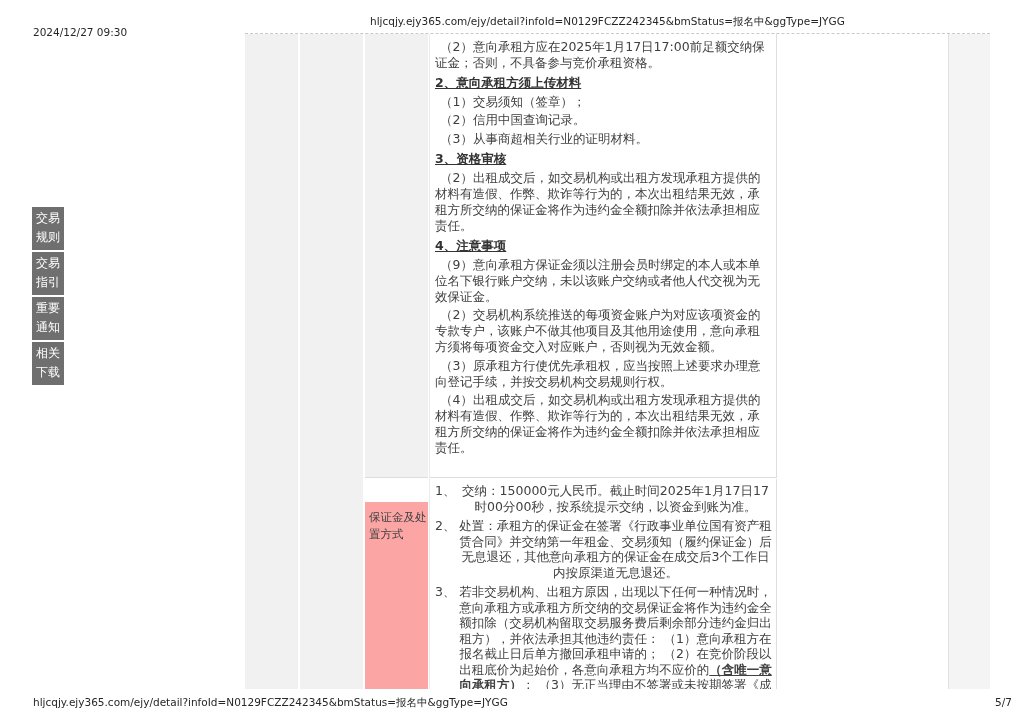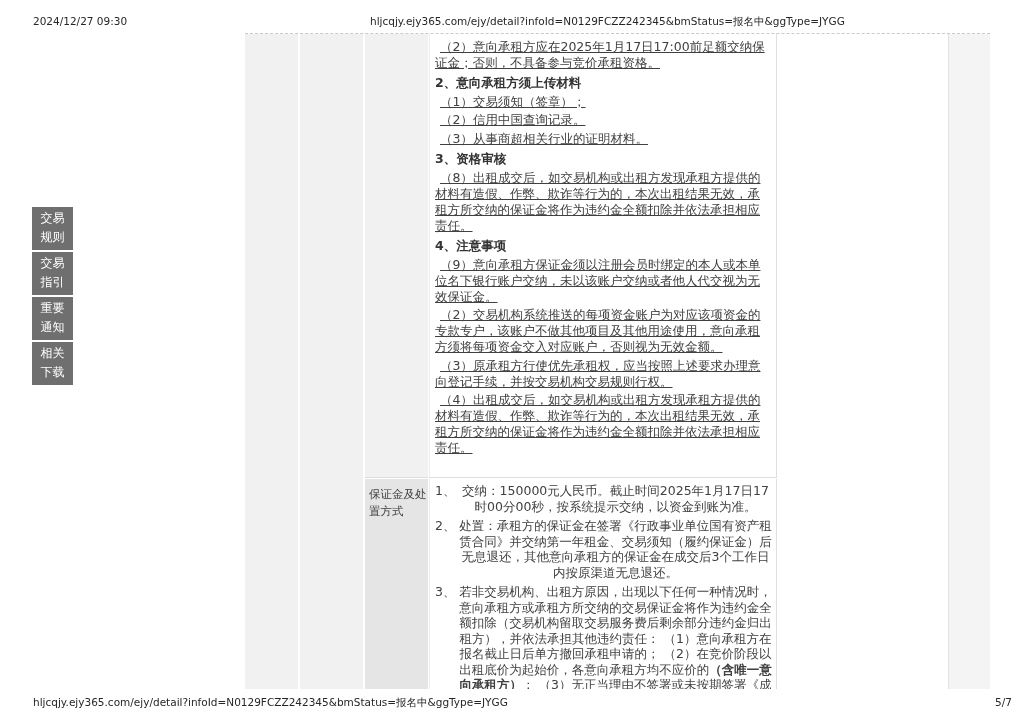--- a/index.html
+++ b/index.html
@@ -4,56 +4,56 @@
 <style>
   * { margin:0; padding:0; box-sizing:border-box; }
   html,body { width:1024px; height:723px; background:#ffffff; overflow:hidden;
               font-family:"DejaVu Sans","Liberation Sans",sans-serif; }
 
   
   .ph-text { position:absolute; font-size:10.5px; color:#262626; white-space:nowrap; }
 
   
   #sidebar-tabs { position:absolute; left:32px; top:207px; width:30px; }
-  .tab { background:#6f6f6f; color:#ffffff; width:41px; height:43px; margin-bottom:2px;
+  .tab { background:#6f6f6f; color:#ffffff; width:32px; height:43px; margin-bottom:2px;
          font-size:12px; line-height:19px; text-align:center; padding-top:2px; cursor:pointer; }
 
   
   #table-area { position:absolute; left:245px; top:33px; width:745px; height:656px;
                 border-top:1px dashed #c9c9c9; }
   .graycol { position:absolute; top:0; bottom:0; background:#f1f1f1; }
   #col-a { left:0;  width:53px; }
   #col-b { left:55px; width:63px; }
   #col-c-top { position:absolute; left:120px; width:63px; top:0; height:444px;
                background:#f1f1f1; border-bottom:1px solid #dddddd; }
-  #deposit-label-cell { position:absolute; left:120px; width:63px; top:445px; bottom:0;
-               background:#e5e5e5; padding:7px 1px 0 4px; font-size:11.5px; line-height:17px;
+  #deposit-label-cell { position:absolute; left:120px; width:63px; top:468px; bottom:0;
+               background:#fca5a5; padding:7px 1px 0 4px; font-size:11.5px; line-height:17px;
                color:#404040; }
   #notice-cell { position:absolute; left:184px; width:348px; top:0; height:444px;
                background:#ffffff; border-right:1px solid #dedede; border-left:1px solid #ececec;
                border-bottom:1px solid #dddddd; padding:2px 6px 0 5px; overflow:hidden; }
   #deposit-cell { position:absolute; left:184px; width:348px; top:445px; bottom:0;
                background:#ffffff; border-right:1px solid #dedede; border-left:1px solid #ececec;
                padding:4px 4px 0 5px; overflow:hidden; }
   #right-strip { position:absolute; left:703px; width:42px; top:0; bottom:0;
                background:#f4f4f4; border-left:1px solid #e2e2e2; }
 
   
   .blk { font-size:12.5px; line-height:16px; color:#404040; margin:2px 0 3px; }
-  .blk.para { text-indent:5px; margin:2.5px 0;text-decoration:underline; }
+  .blk.para { text-indent:5px; margin:2.5px 0; }
   .blk.heading { font-weight:bold; color:#333333; margin:4px 0 3px; }
   .li { display:flex; font-size:12.5px; line-height:15.5px; color:#404040; margin-bottom:4px; }
   .li .num { flex:none; width:24px; }
   .li .li-text { flex:1;text-align:center; }
-  .b { font-weight:bold; }
+  .b { font-weight:bold;text-decoration:underline; }
 </style>
 </head>
 <body>
 
-<div class="ph-text" style="left:33px; top:15px;">2024/12/27 09:30</div>
+<div class="ph-text" style="left:33px; top:26px;">2024/12/27 09:30</div>
 <div class="ph-text" style="left:370px; top:15px;">hljcqjy.ejy365.com/ejy/detail?infoId=N0129FCZZ242345&amp;bmStatus=报名中&amp;ggType=JYGG</div>
 
 <div id="sidebar-tabs">
     <div class="tab">
       <div>交易</div>
       <div>规则</div>
     </div>
     <div class="tab">
       <div>交易</div>
       <div>指引</div>
@@ -73,21 +73,21 @@
   <div id="col-b" class="graycol"></div>
   <div id="col-c-top"></div>
   <div id="deposit-label-cell">保证金及处置方式</div>
   <div id="notice-cell">
       <div class="blk para"><span>（2）意向承租方应在2025年1月17日17:00前足额交纳保证金；否则，不具备参与竞价承租资格。</span></div>
       <div class="blk heading"><span class="b">2、意向承租方须上传材料</span></div>
       <div class="blk para"><span>（1）交易须知（签章）；</span></div>
       <div class="blk para"><span>（2）信用中国查询记录。</span></div>
       <div class="blk para"><span>（3）从事商超相关行业的证明材料。</span></div>
       <div class="blk heading"><span class="b">3、资格审核</span></div>
-      <div class="blk para"><span>（8）出租成交后，如交易机构或出租方发现承租方提供的材料有造假、作弊、欺诈等行为的，本次出租结果无效，承租方所交纳的保证金将作为违约金全额扣除并依法承担相应责任。</span></div>
+      <div class="blk para"><span>（2）出租成交后，如交易机构或出租方发现承租方提供的材料有造假、作弊、欺诈等行为的，本次出租结果无效，承租方所交纳的保证金将作为违约金全额扣除并依法承担相应责任。</span></div>
       <div class="blk heading"><span class="b">4、注意事项</span></div>
       <div class="blk para"><span>（9）意向承租方保证金须以注册会员时绑定的本人或本单位名下银行账户交纳，未以该账户交纳或者他人代交视为无效保证金。</span></div>
       <div class="blk para"><span>（2）交易机构系统推送的每项资金账户为对应该项资金的专款专户，该账户不做其他项目及其他用途使用，意向承租方须将每项资金交入对应账户，否则视为无效金额。</span></div>
       <div class="blk para"><span>（3）原承租方行使优先承租权，应当按照上述要求办理意向登记手续，并按交易机构交易规则行权。</span></div>
       <div class="blk para"><span>（4）出租成交后，如交易机构或出租方发现承租方提供的材料有造假、作弊、欺诈等行为的，本次出租结果无效，承租方所交纳的保证金将作为违约金全额扣除并依法承担相应责任。</span></div>
     </div>
   <div id="deposit-cell">
       <div class="li">
         <span class="num">1、</span>
         <span class="li-text"><span>交纳：150000元人民币。截止时间2025年1月17日17时00分00秒，按系统提示交纳，以资金到账为准。</span></span>

